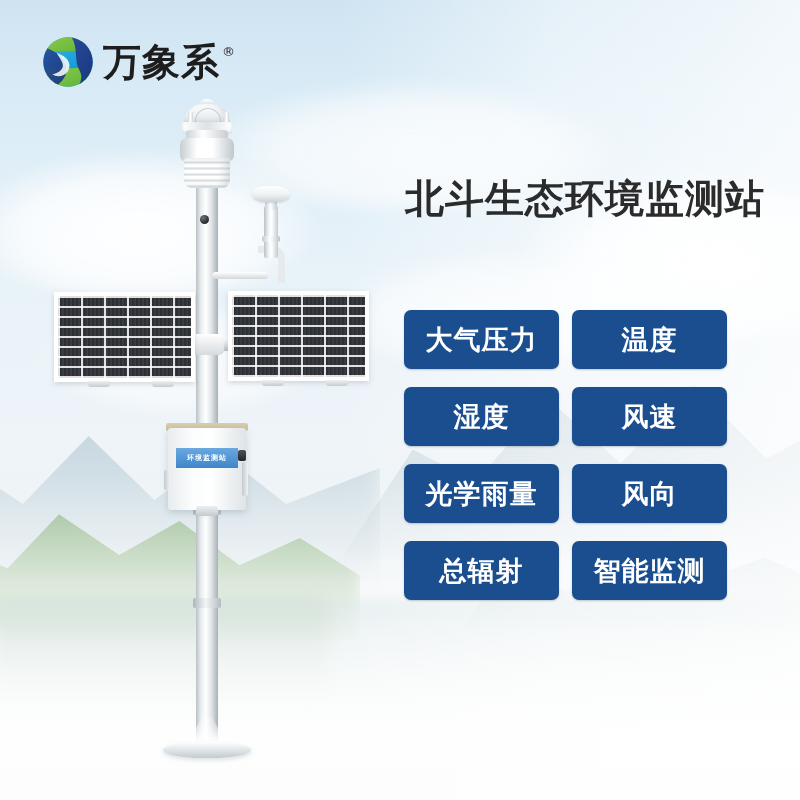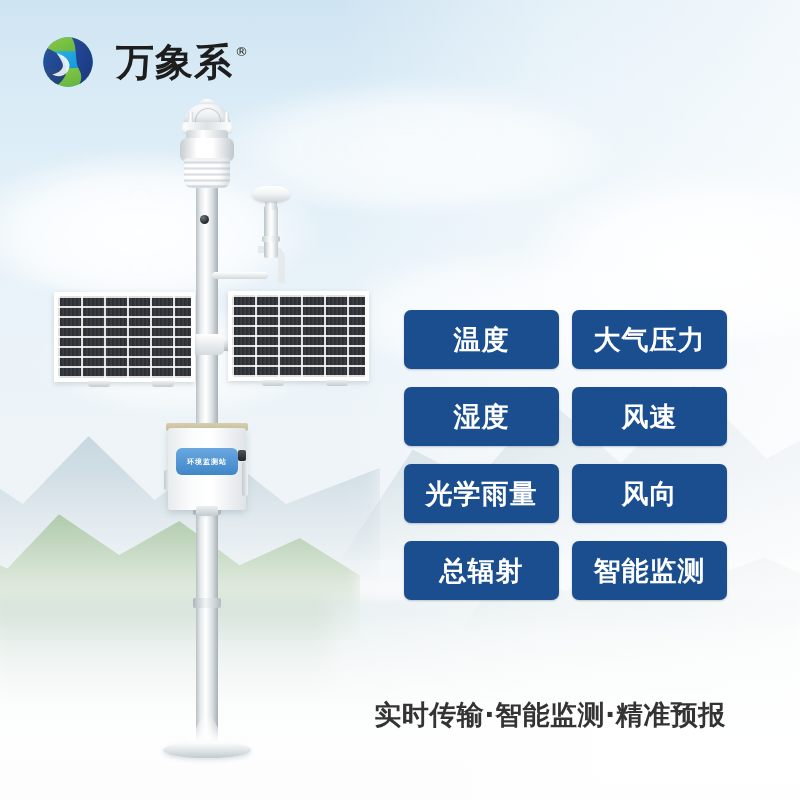--- a/index.html
+++ b/index.html
@@ -105,21 +105,21 @@
     position: absolute; right: 0; top: 0; bottom: 0; width: 460px;
     background: linear-gradient(90deg, rgba(255,255,255,0) 0%, rgba(255,255,255,0.45) 45%, rgba(255,255,255,0.72) 100%);
   }
 
   
   .logo {
     position: absolute;
     left: 40px; top: 33px;
     display: flex;
     align-items: center;
-    gap: 20px;
+    gap: 7px;
   }
   .logo-mark { width: 56px; height: 58px; display: block; }
   .logo-text-wrap {
     position: relative;
     display: flex;
     align-items: flex-start;
   }
   .logo-text {
     font-family: "DejaVu Sans", "Liberation Sans", sans-serif;
     font-size: 38px;
@@ -406,31 +406,30 @@
   .cabinet-top {
     position: absolute;
     left: 166px; top: 423px;
     width: 82px; height: 8px;
     background: linear-gradient(180deg, #d8cfae, #c9bf9a);
     border-radius: 2px;
   }
   .cabinet-label {
     position: absolute;
     left: 176px; top: 448px;
-    width: 62px; height: 27px;
+    width: 62px; height: 20px;
     background: linear-gradient(180deg, #6aa8e0, #3f86c8);
     display: flex;
     align-items: center;
     justify-content: center;
     color: #ffffff;
     font-family: "DejaVu Sans", "Liberation Sans", sans-serif;
     font-size: 7px;
     letter-spacing: 1px;
     font-weight: 700;
-    border-radius: 6px;
   }
   .cabinet-hinge-l, .cabinet-hinge-r {
     position: absolute;
     width: 6px; height: 20px;
     background: linear-gradient(90deg, #c2c9cd, #f0f3f4);
     border-radius: 2px;
   }
   .cabinet-hinge-l { left: 164px; top: 470px; }
   .cabinet-hinge-r { left: 242px; top: 462px; height: 34px; }
   .cabinet-lock {
@@ -499,33 +498,33 @@
         </g>
         <circle cx="50" cy="50" r="44" fill="none" stroke="rgba(255,255,255,0.0)"></circle>
       </svg>
     </span>
     <span class="logo-text-wrap">
       <span class="logo-text">万象系</span>
       <span class="logo-r">®</span>
     </span>
   </div>
 
+  <div class="headline">北斗生态环境监测站</div>
 
   <div class="tag-grid">
+    <div class="tag">大气压力</div>
     <div class="tag">温度</div>
-    <div class="tag">大气压力</div>
     <div class="tag">湿度</div>
     <div class="tag">风速</div>
     <div class="tag">光学雨量</div>
     <div class="tag">风向</div>
     <div class="tag">总辐射</div>
     <div class="tag">智能监测</div>
   </div>
 
-  <div class="slogan">实时传输·智能监测·精准预报</div>
 
   <div class="station">
 
     <div class="mast"></div>
     <div class="mast-joint" style="top:505px"></div>
     <div class="mast-joint" style="top:598px"></div>
 
     <div>
       <div class="sensor-cap"></div>
       <div class="sensor-dome"></div>

